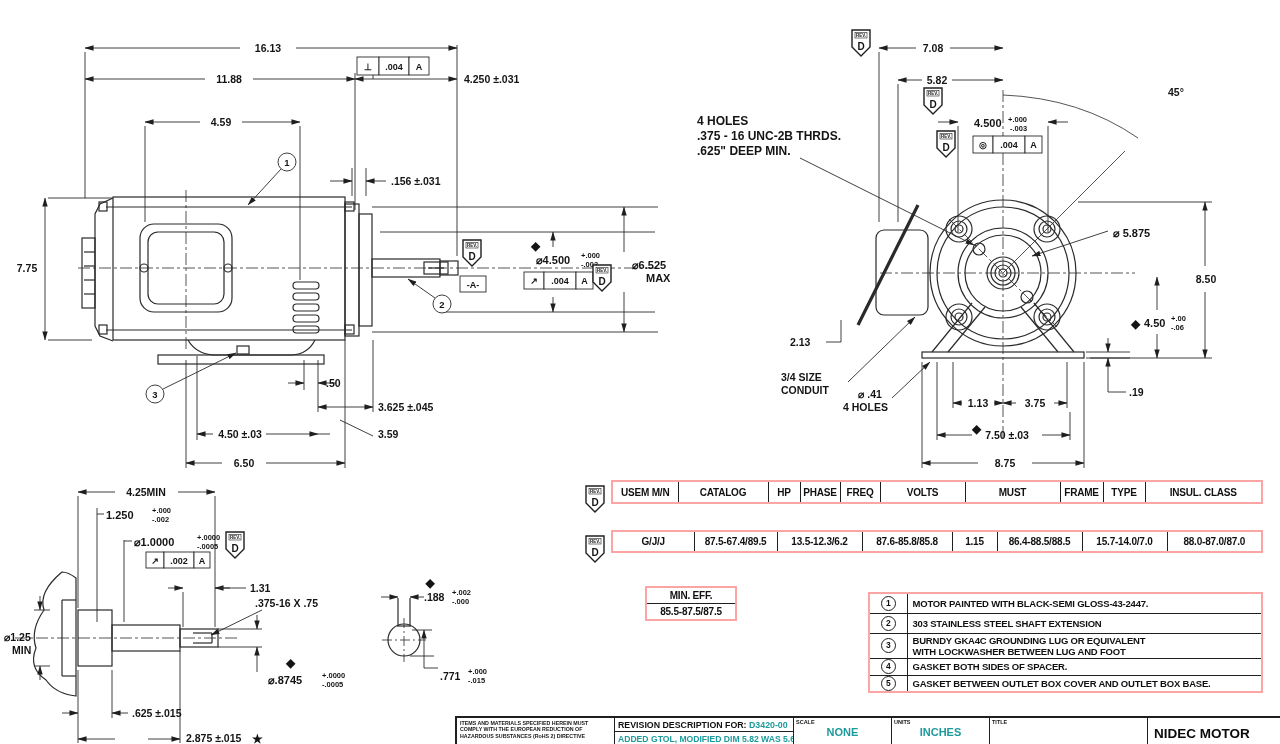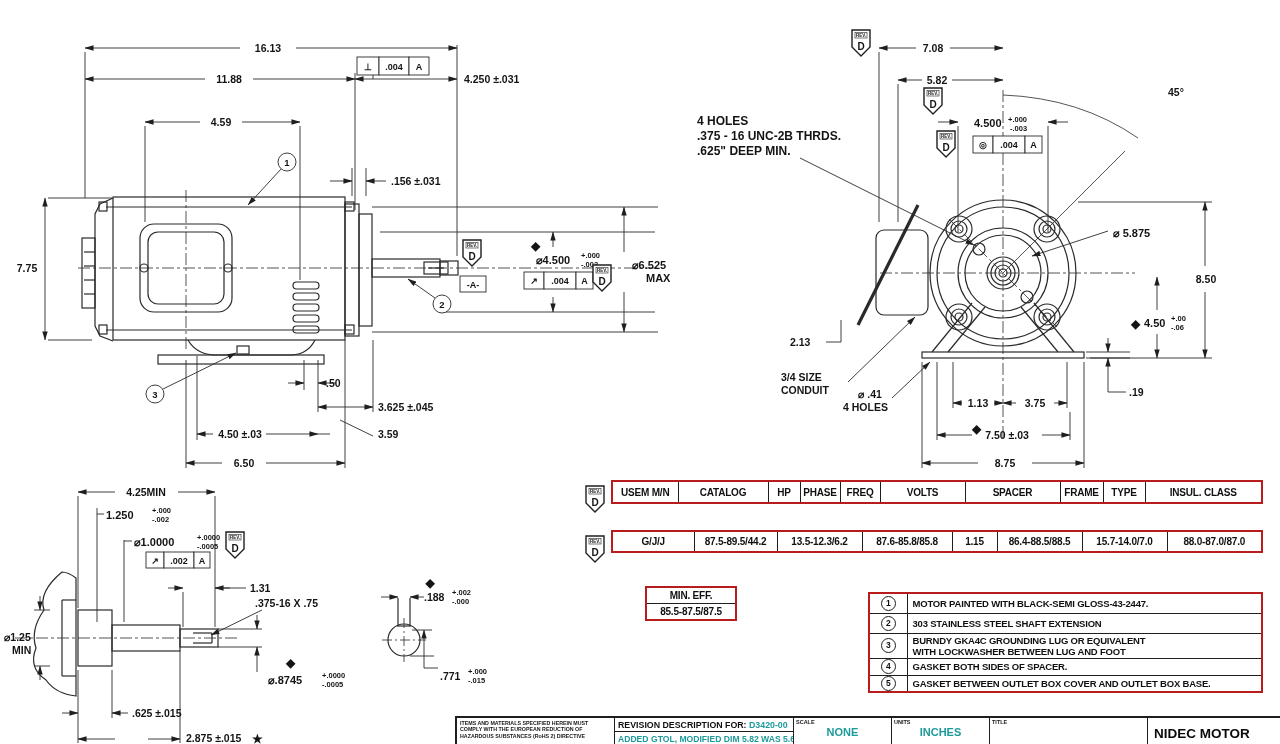--- a/index.html
+++ b/index.html
@@ -17,21 +17,21 @@
   .flagrev{font:700 4.5px "Liberation Sans",sans-serif}
   .flagd{font:700 10px "Liberation Sans",sans-serif}
   .bal{font:700 9.5px "Liberation Sans",sans-serif}
   .sym{font:700 12px "Liberation Sans",sans-serif}
 
   
   .tbl{position:absolute;border-collapse:collapse;table-layout:fixed;background:#fff}
   .tbl th,.tbl td{border:1px solid #1f1f1f;font:700 10px "Liberation Sans",sans-serif;
       color:#101010;text-align:center;vertical-align:middle;padding:0 1px;
       white-space:nowrap;overflow:hidden;letter-spacing:-0.2px}
-  .tbl{border:2px solid #b91c1c}
+  .tbl{border:2px solid #fca5a5}
   .notes-text{text-align:left !important;padding-left:5px !important;font-size:9.5px !important}
   .balloon-num{display:inline-block;width:13px;height:13px;border:1px solid #1f1f1f;
       border-radius:50%;font:700 8.5px "Liberation Sans",sans-serif;line-height:13px;
       text-align:center;background:#fff}
 
   
   .tstrip{position:absolute;left:455px;top:716px;width:825px;height:28px;
       border-top:2px solid #1f1f1f;border-left:2px solid #1f1f1f;display:flex;background:#fff}
   .tcell{border-right:1.5px solid #1f1f1f;position:relative;overflow:hidden}
   .compliance{width:152px;padding:2px 2px 0 3px}
@@ -463,21 +463,21 @@
         <col style="width:117px">
   </colgroup>
   <tbody>
         <tr style="height:22px">
     <th>USEM M/N</th>
     <th>CATALOG</th>
     <th>HP</th>
     <th>PHASE</th>
     <th>FREQ</th>
     <th>VOLTS</th>
-    <th>SPACER</th>
+    <th>MUST</th>
     <th>FRAME</th>
     <th>TYPE</th>
     <th>INSUL. CLASS</th>
   </tr>
 </tbody>
     </table>
 
 <table class="tbl" style="left:611px;top:530px;width:650px">
   <colgroup>
     <col style="width:82px">
@@ -485,21 +485,21 @@
         <col style="width:85px">
         <col style="width:90px">
     <col style="width:45px">
         <col style="width:85px">
         <col style="width:85px">
         <col style="width:95px">
   </colgroup>
   <tbody>
   <tr style="height:21px">
     <td>G/J/J</td>
-    <td>87.5-89.5/44.2</td>
+    <td>87.5-67.4/89.5</td>
     <td>13.5-12.3/6.2</td>
     <td>87.6-85.8/85.8</td>
     <td>1.15</td>
     <td>86.4-88.5/88.5</td>
     <td>15.7-14.0/7.0</td>
     <td>88.0-87.0/87.0</td>
   </tr>
 </tbody>
     </table>
 

